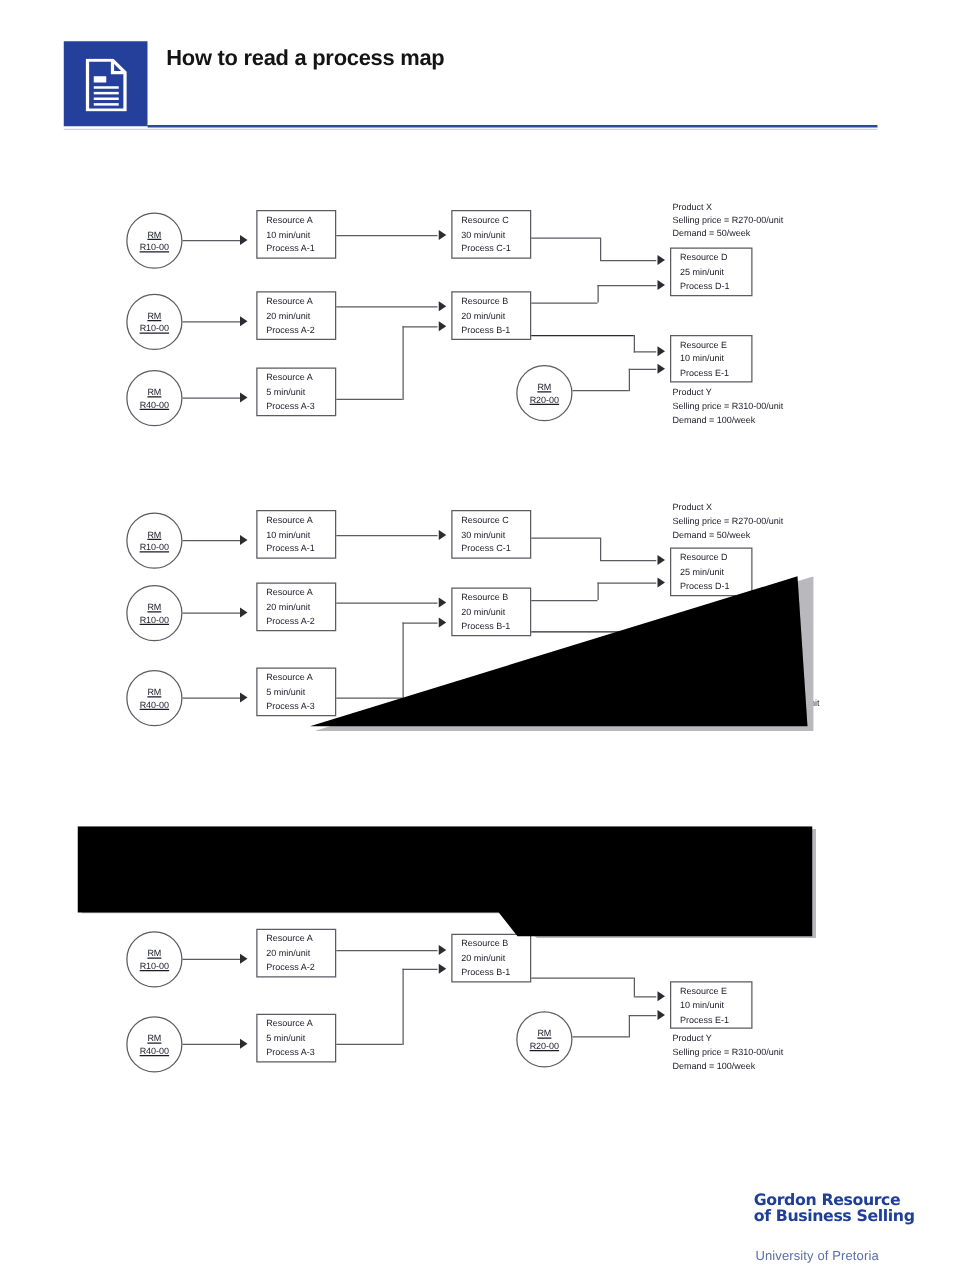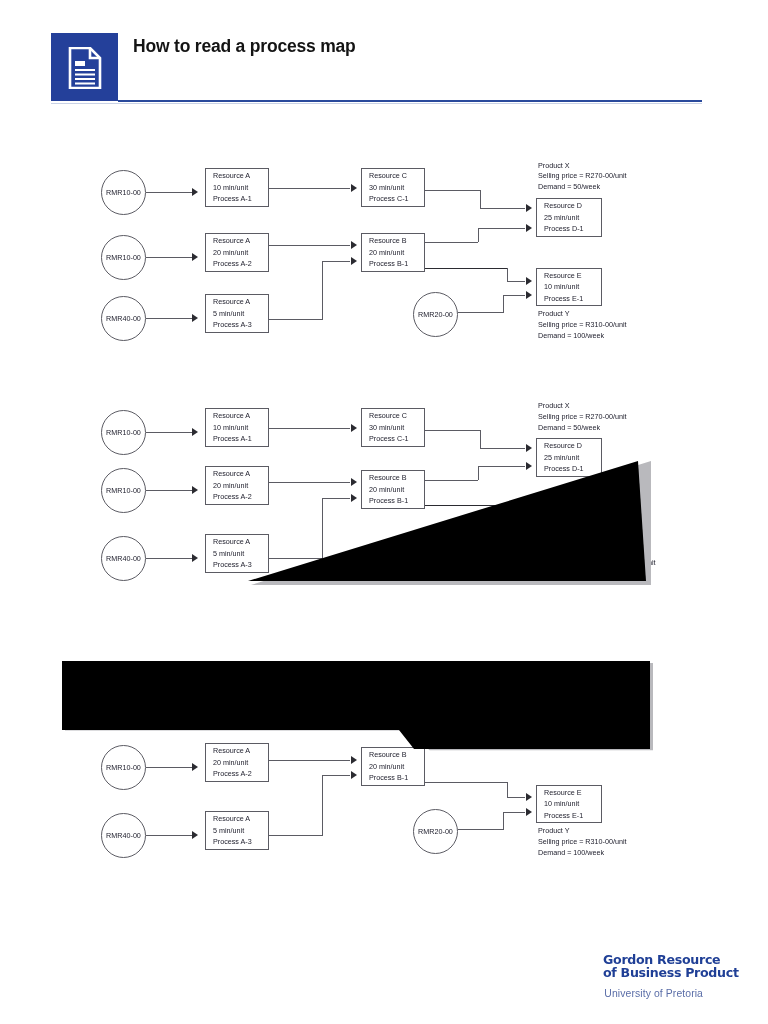--- a/index.html
+++ b/index.html
@@ -29,23 +29,24 @@
   }
   .hdr-rule-light{
     position:absolute;left:51px;top:103px;width:651px;height:1px;
     background:#c9d2e6;
   }
 
   
   .node-circle{
     position:absolute;width:45px;height:45px;border-radius:50%;
     border:1px solid #5b5b63;background:#ffffff;
-    display:flex;flex-direction:row;align-items:center;justify-content:center;
+    display:flex;flex-direction:column;align-items:center;justify-content:center;
     font-size:7.2px;line-height:9.4px;color:#1b1b29;text-align:center;
     box-sizing:border-box;
+    text-decoration:underline;
   }
   .node-box{
     position:absolute;border:1px solid #5b5b63;background:#ffffff;
     display:flex;flex-direction:column;justify-content:center;
     padding-left:7px;box-sizing:border-box;
     font-size:7.2px;line-height:11.6px;color:#1b1b29;
   }
   .note{
     position:absolute;font-size:7.2px;line-height:10.6px;color:#1b1b29;
     white-space:pre;
@@ -65,21 +66,21 @@
 
   
   .logo{position:absolute;left:603px;top:953px;text-align:right;width:100px;}
   .logo .l1,.logo .l2{
     font-family:"DejaVu Sans",sans-serif;
     font-weight:bold;font-size:12.6px;line-height:13.4px;
     color:#1f3f96;letter-spacing:-0.3px;white-space:nowrap;
   }
   .logo .l3{
     font-size:10.4px;line-height:14px;color:#5b6ea8;
-    letter-spacing:0.1px;white-space:nowrap;margin-top:7px;
+    letter-spacing:0.1px;white-space:nowrap;margin-top:19px;
   }
 </style>
 </head>
 <body>
 
 <div class="page">
 
   <div class="hdr-icon-box">
     <svg width="36" height="42" viewBox="0 0 36 42">
       <path d="M3 1 H23 L33 11 V41 H3 Z" fill="none" stroke="#ffffff" stroke-width="2.6"></path>
@@ -354,17 +355,17 @@
 
     <div class="shadow" style="left:65px;top:663px;width:588px;height:90px;
          clip-path:polygon(0% 0%,100% 0%,100% 97%,62% 97%,58% 75%,0% 75%);"></div>
     <svg class="blk" style="left:62px;top:661px;width:588px;height:90px;background:none;" width="588" height="90" viewBox="0 0 588 90">
       <polygon points="0,0 588,0 588,88 352,88 337,69 0,69" fill="#000000"></polygon>
     </svg>
   </div>
 
   <div class="logo">
     <div class="l1">Gordon Resource</div>
-    <div class="l2">of Business Product</div>
+    <div class="l2">of Business Selling</div>
     <div class="l3">University of Pretoria</div>
   </div>
 
 </div>
 
 </body></html>

